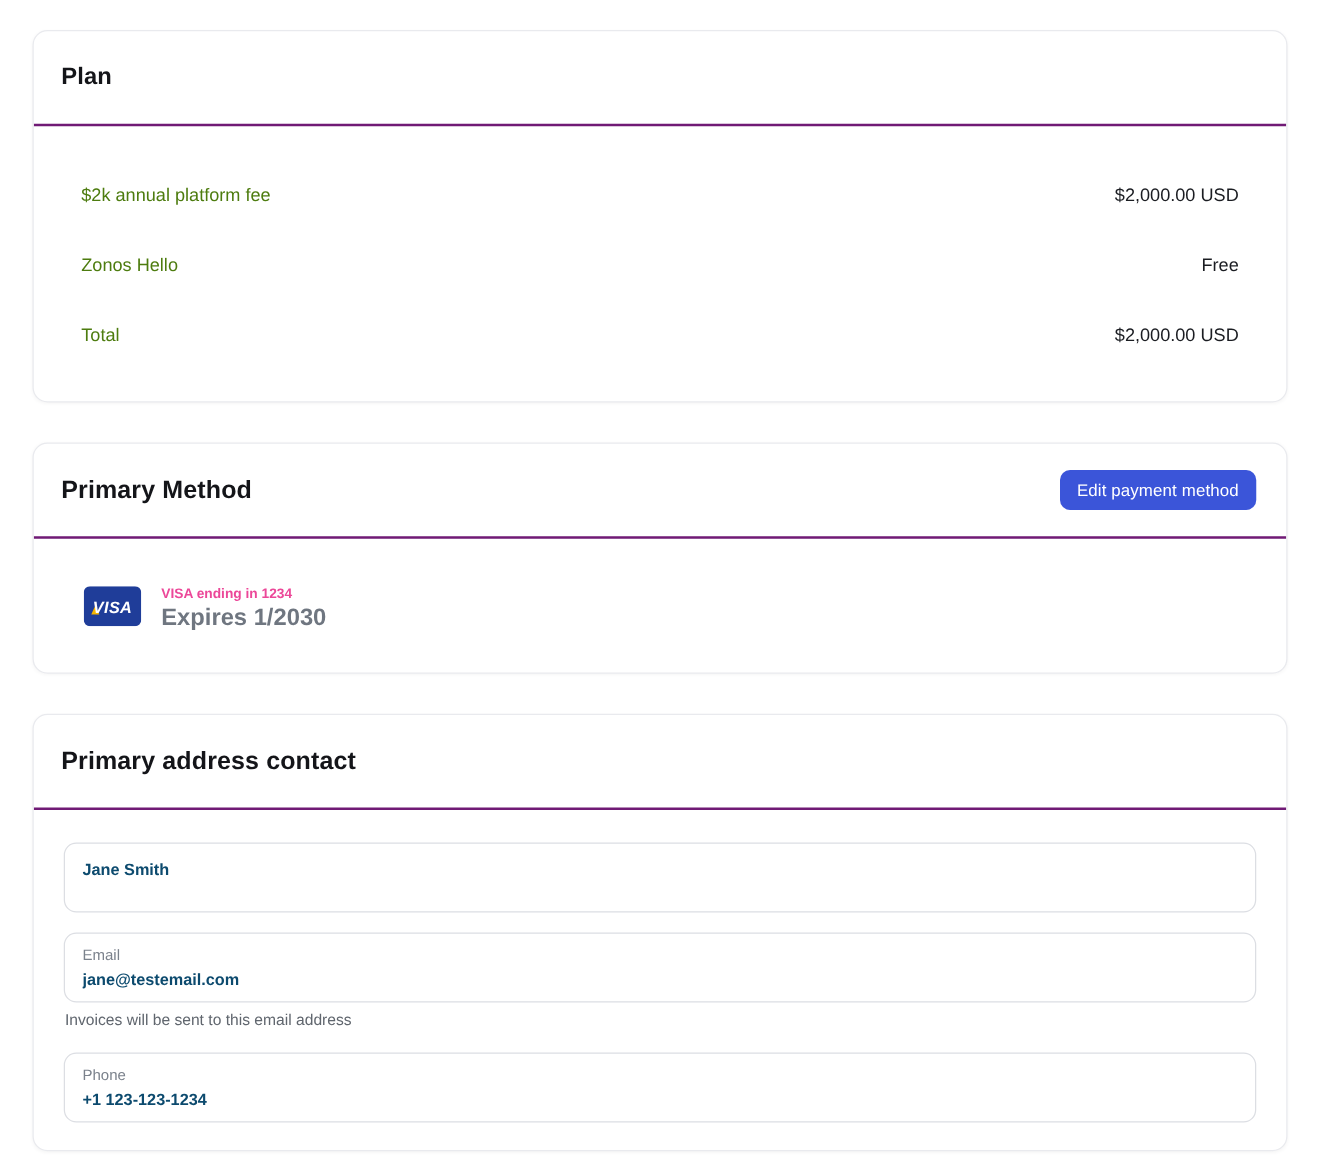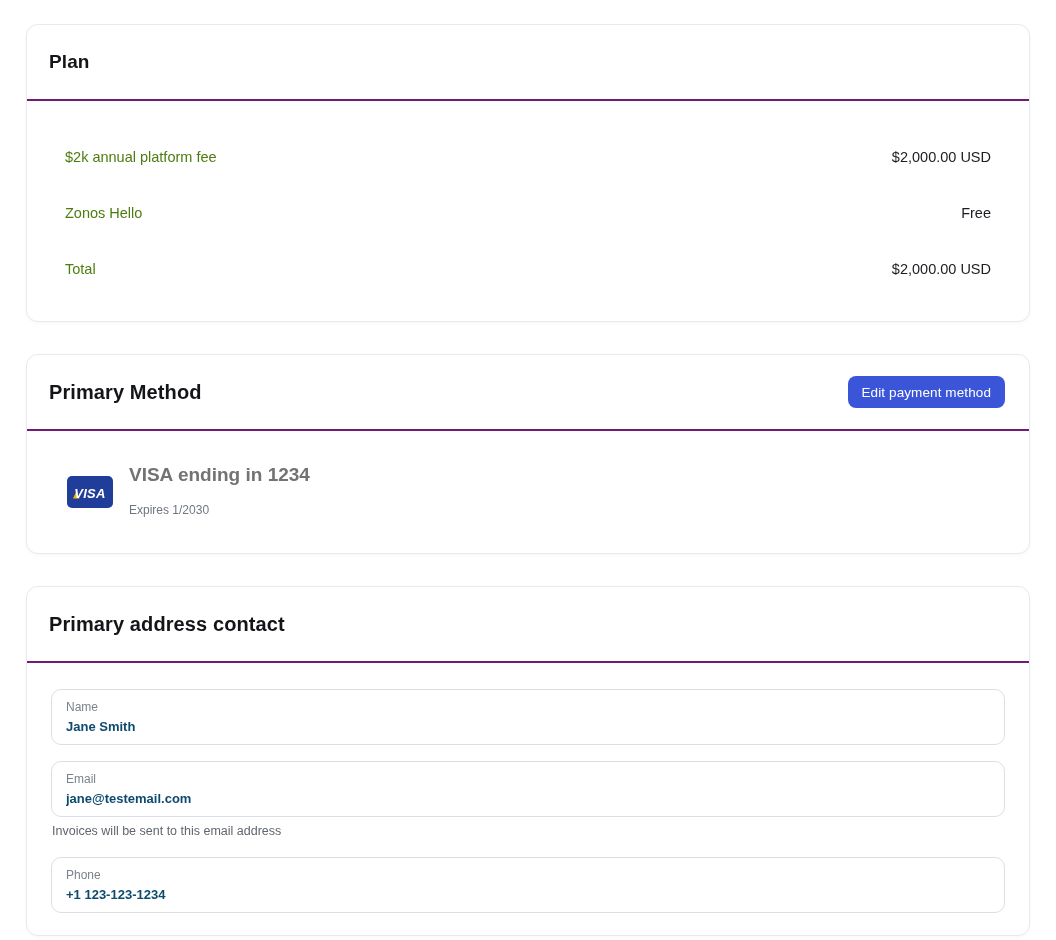--- a/index.html
+++ b/index.html
@@ -60,22 +60,22 @@
     letter-spacing: 0.1px;
     cursor: pointer;
   }
   .payment-body {
     display: flex;
     align-items: center;
     padding: 34px 40px;
   }
   .visa-badge { flex: 0 0 auto; width: 46px; height: 32px; display: block; }
   .pm-text { margin-left: 16px; }
-  .pm-summary { font-size: 19px; font-weight: 700; color: #737373; line-height: 20px; }
-  .pm-expires { font-size: 12px; color: #6f7680; line-height: 18px; margin-top: 16px; }
+  .pm-summary { font-size: 11px; font-weight: 700; color: #ec4899; line-height: 20px; }
+  .pm-expires { font-size: 19px; color: #6f7680; line-height: 18px; margin-top: 1px; font-weight: bold; }
 
   
   .contact-body { padding: 26px 24px 22px 24px; }
   .field-box {
     border: 1px solid #dcdee3;
     border-radius: 10px;
     padding: 9px 14px 8px 14px;
     height: 56px;
     background: #ffffff;
     cursor: text;
@@ -148,21 +148,20 @@
   </div>
 </section>
 
 <section class="card">
   <div class="card-header">
     <h2 class="card-title lg">Primary address contact</h2>
   </div>
   <div class="contact-body">
 
     <div class="field-box">
-      <span class="field-label">Name</span>
       <input class="field-input" type="text" value="Jane Smith" style="">
     </div>
     <div class="field-gap"></div>
 
     <div class="field-box">
       <span class="field-label">Email</span>
       <input class="field-input" type="text" value="jane@testemail.com" style="">
     </div>
     <div class="field-helper">Invoices will be sent to this email address</div>
 

